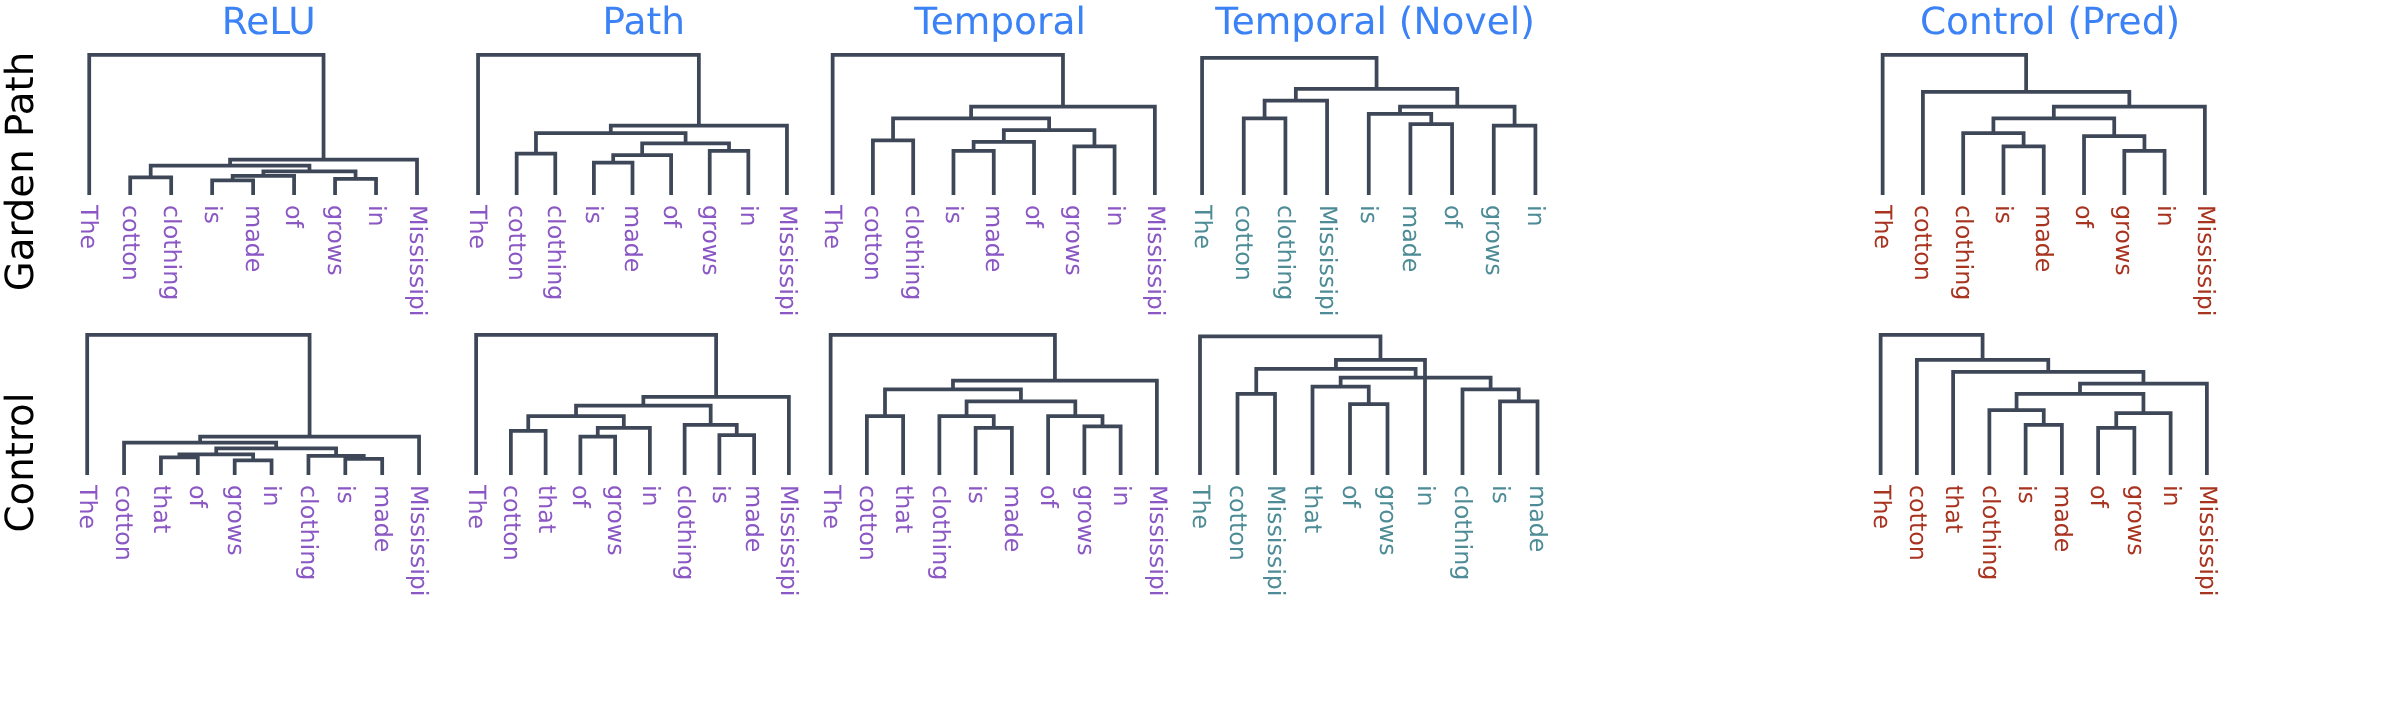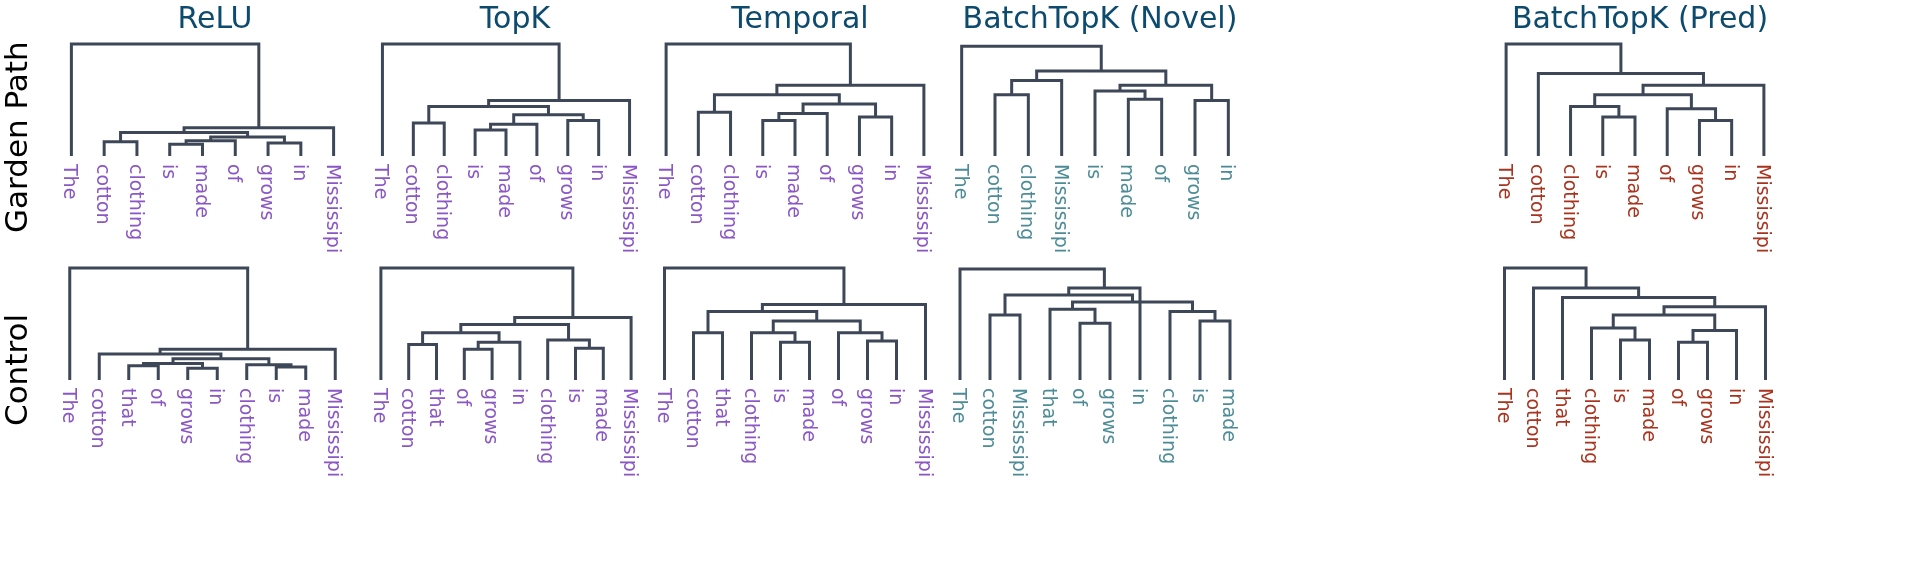--- a/index.html
+++ b/index.html
@@ -1,20 +1,20 @@
 <!DOCTYPE html>
 <html><head>
 <meta charset="utf-8">
 <style>
   html,body{margin:0;padding:0;background:#ffffff;}
   body{width:1905px;height:566px;font-family:"DejaVu Sans",sans-serif;overflow:hidden;}
   #figure{position:relative;width:1905px;height:566px;background:#ffffff;}
 
   .col-title{
-    position:absolute;text-align:center;font-size:30px;color:#0c4a6e;
+    position:absolute;text-align:center;font-size:30px;color:#3b82f6;
     font-family:"DejaVu Sans",sans-serif;white-space:nowrap;
     top:0px;line-height:36px;
   }
   .row-label{
     position:absolute;left:-2px;font-size:31px;color:#000000;
     font-family:"DejaVu Sans",sans-serif;white-space:nowrap;
     writing-mode:vertical-rl;transform:rotate(180deg);
     text-align:center;
   }
   .panel{position:absolute;}
@@ -23,24 +23,24 @@
     font-size:19px;font-family:"DejaVu Sans",sans-serif;
     white-space:nowrap;
   }
 </style>
 </head>
 <body>
 
 <div id="figure">
 
   <div class="col-title" style="left:60px;width:310px;">ReLU</div>
-  <div class="col-title" style="left:370px;width:290px;">TopK</div>
+  <div class="col-title" style="left:370px;width:290px;">Path</div>
   <div class="col-title" style="left:650px;width:300px;">Temporal</div>
-  <div class="col-title" style="left:945px;width:310px;">BatchTopK (Novel)</div>
-  <div class="col-title" style="left:1490px;width:300px;">BatchTopK (Pred)</div>
+  <div class="col-title" style="left:945px;width:310px;">Temporal (Novel)</div>
+  <div class="col-title" style="left:1490px;width:300px;">Control (Pred)</div>
 
   <div class="row-label" style="top:22px;height:230px;">Garden Path</div>
   <div class="row-label" style="top:290px;height:160px;">Control</div>
 
   <div class="panel" style="left:55px;top:38px;">
       <svg width="305" height="120">
         <g stroke="#3e4757" stroke-width="3" fill="none" stroke-linecap="butt">
           <path d="M 49.16666666666667 118 L 49.16666666666667 103.84 L 81.94444444444444 103.84 L 81.94444444444444 118"></path>
           <path d="M 114.72222222222223 118 L 114.72222222222223 106.2 L 147.5 106.2 L 147.5 118"></path>
           <path d="M 131.11111111111111 106.2 L 131.11111111111111 102.66 L 180.27777777777777 102.66 L 180.27777777777777 118"></path>

